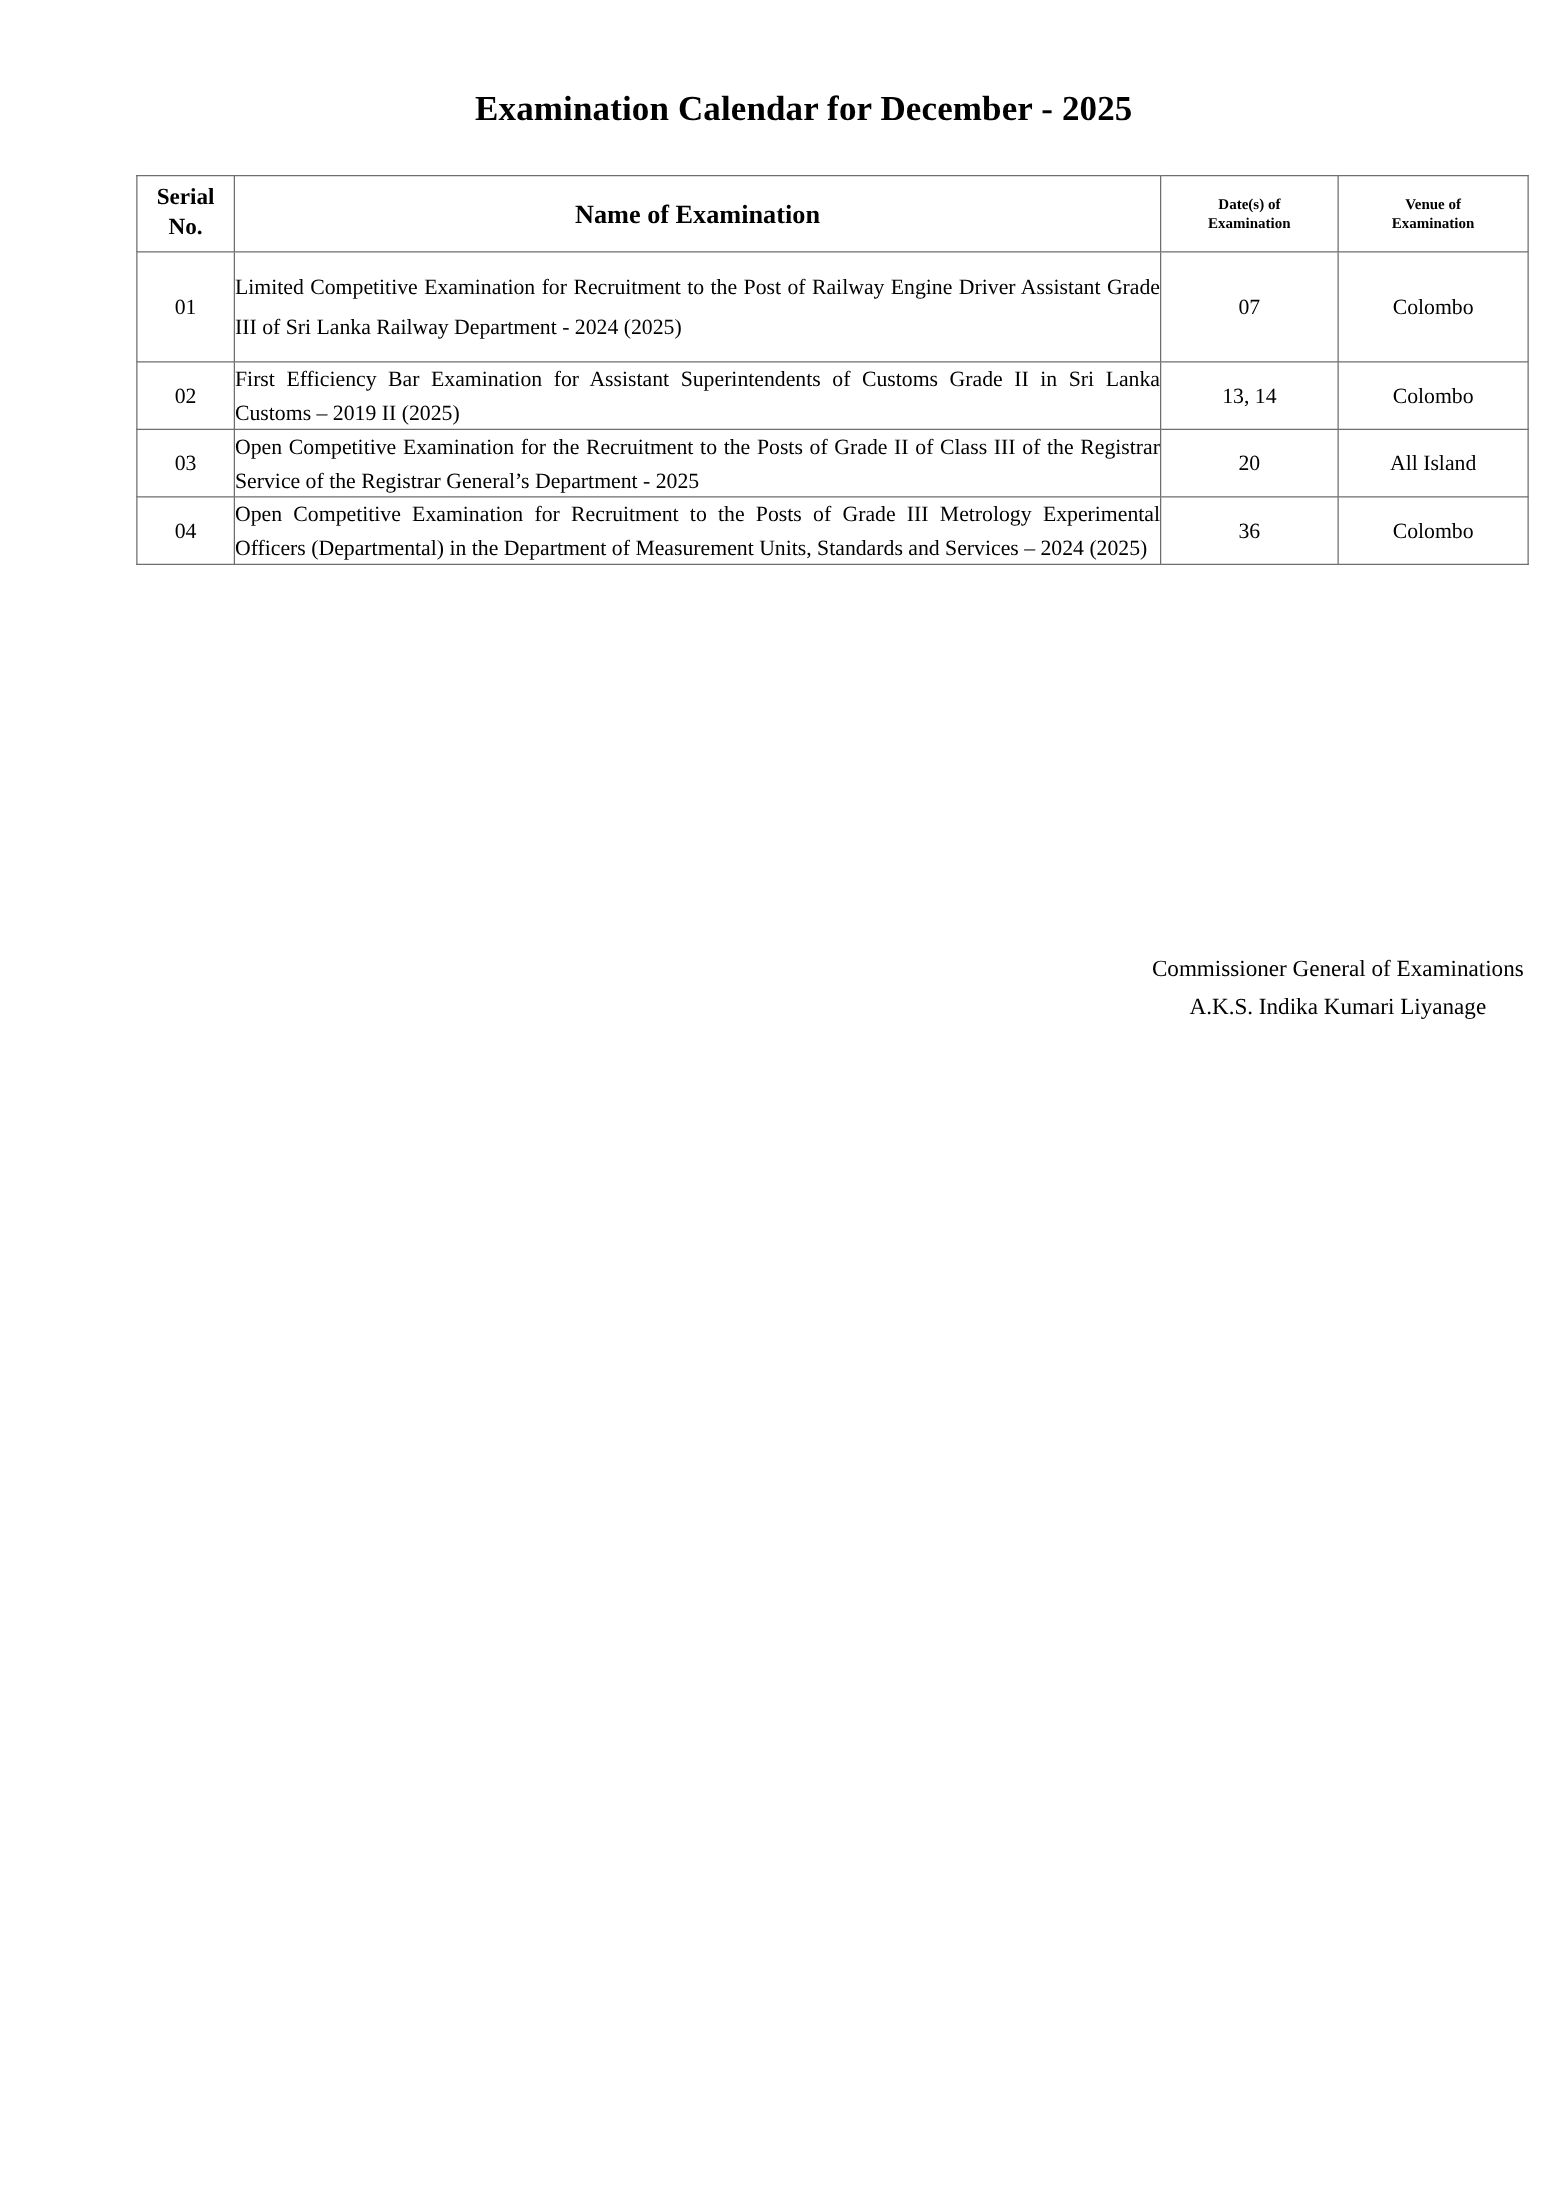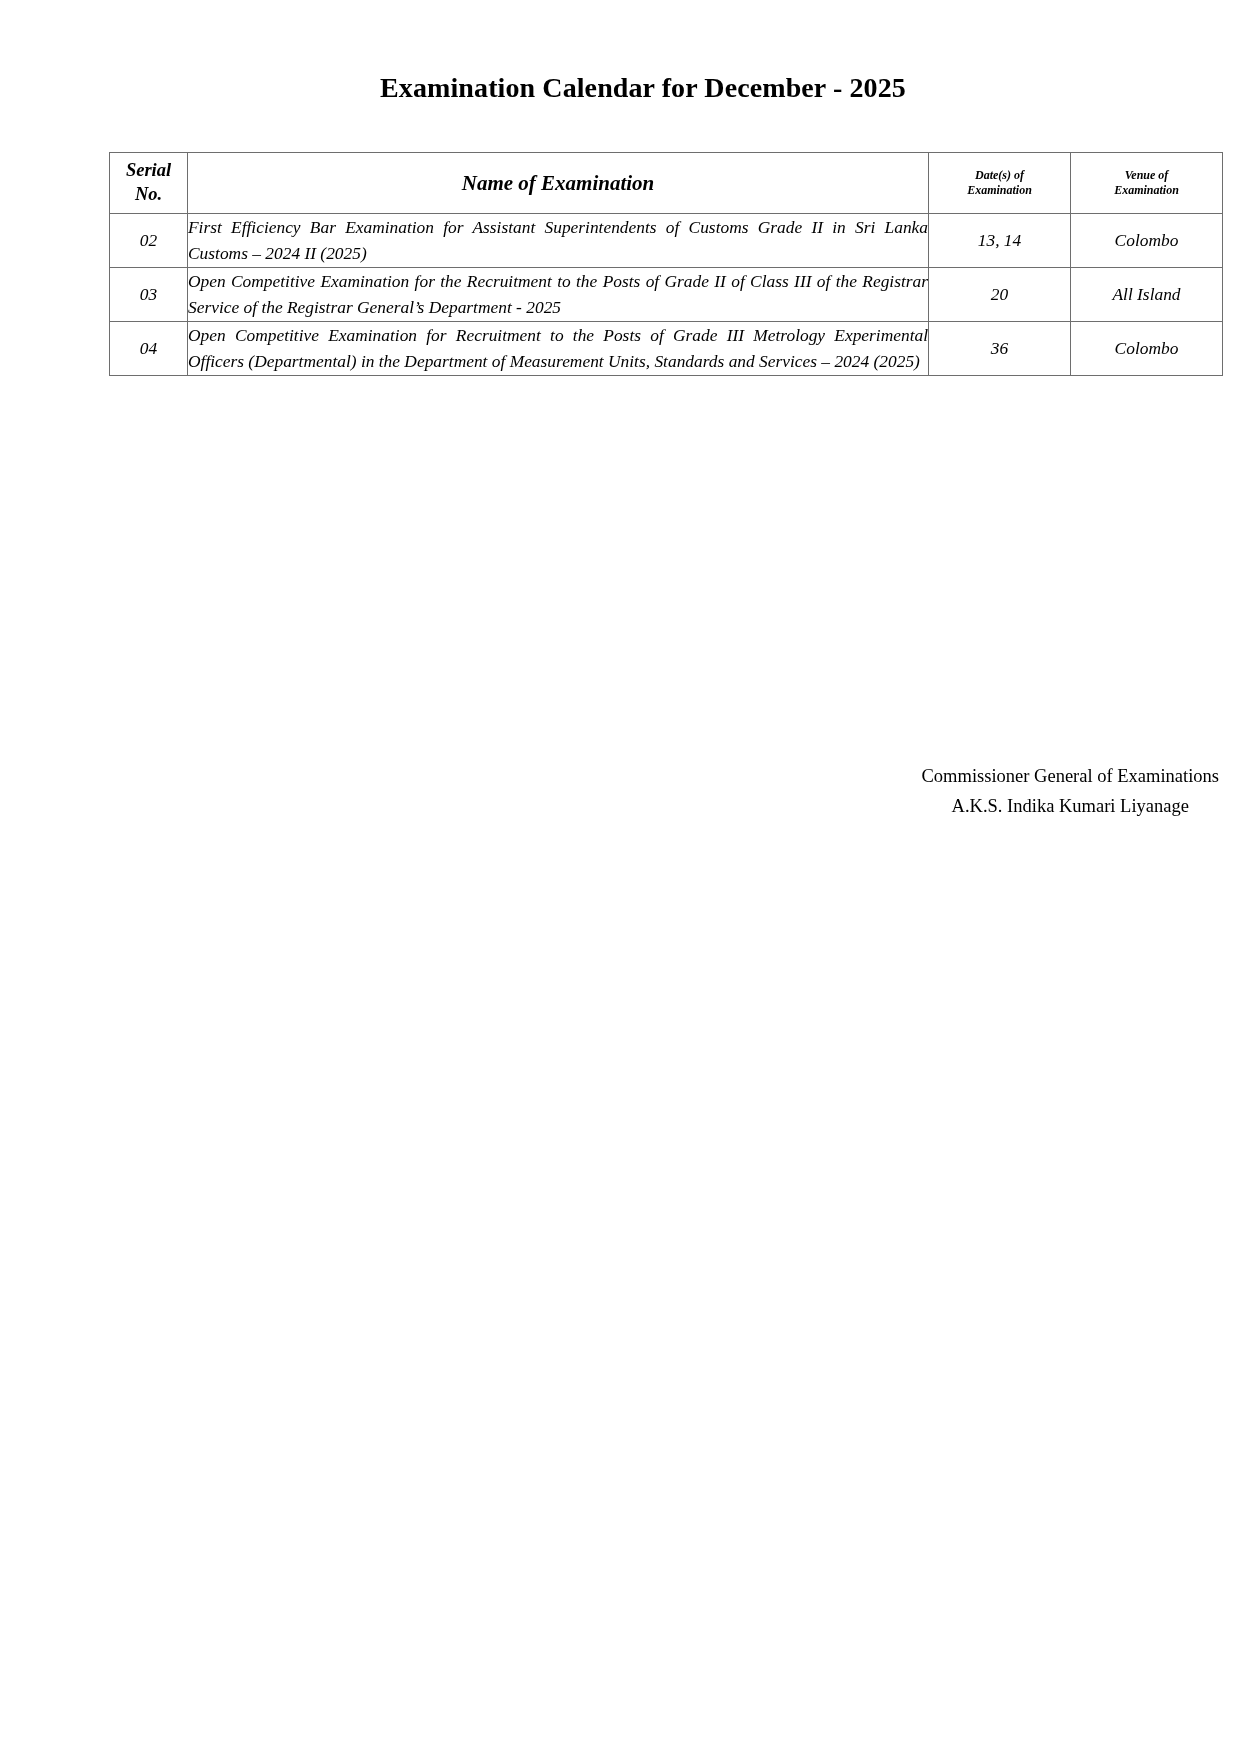--- a/index.html
+++ b/index.html
@@ -30,23 +30,22 @@
     font-weight: bold;
     letter-spacing: 0.1px;
     margin: 0;
     padding-top: 72px;
     font-family: "Liberation Serif", "DejaVu Serif", serif;
   }
 
   .table-wrap {
     position: absolute;
     left: 85px;
-    top: 152px;
+    top: 140px;
     width: 1113px;
-    font-style: italic;
   }
 
   table.exam-table {
     border-collapse: collapse;
     table-layout: fixed;
     width: 1113px;
     font-family: "Liberation Serif", "DejaVu Serif", serif;
   }
 
   table.exam-table td,
@@ -142,23 +141,29 @@
             <span>Date(s) of</span><br>
             <span>Examination</span>
           </th>
           <th class="h-venue">
             <span>Venue of</span><br>
             <span>Examination</span>
           </th>
         </tr>
       </thead>
       <tbody>
+        <tr class="row-loose">
+          <td class="cell-serial">01</td>
+          <td class="cell-name">Limited Competitive Examination for Recruitment to the Post of Railway Engine Driver Assistant Grade III of Sri Lanka Railway Department - 2024 (2025)</td>
+          <td class="cell-date">07</td>
+          <td class="cell-venue">Colombo</td>
+        </tr>
         <tr>
           <td class="cell-serial">02</td>
-          <td class="cell-name">First Efficiency Bar Examination for Assistant Superintendents of Customs Grade II in Sri Lanka Customs – 2024 II (2025)</td>
+          <td class="cell-name">First Efficiency Bar Examination for Assistant Superintendents of Customs Grade II in Sri Lanka Customs – 2019 II (2025)</td>
           <td class="cell-date">13, 14</td>
           <td class="cell-venue">Colombo</td>
         </tr>
         <tr>
           <td class="cell-serial">03</td>
           <td class="cell-name">Open Competitive Examination for the Recruitment to the Posts of Grade II of Class III of the Registrar Service of the Registrar General’s Department - 2025</td>
           <td class="cell-date">20</td>
           <td class="cell-venue">All Island</td>
         </tr>
         <tr>

